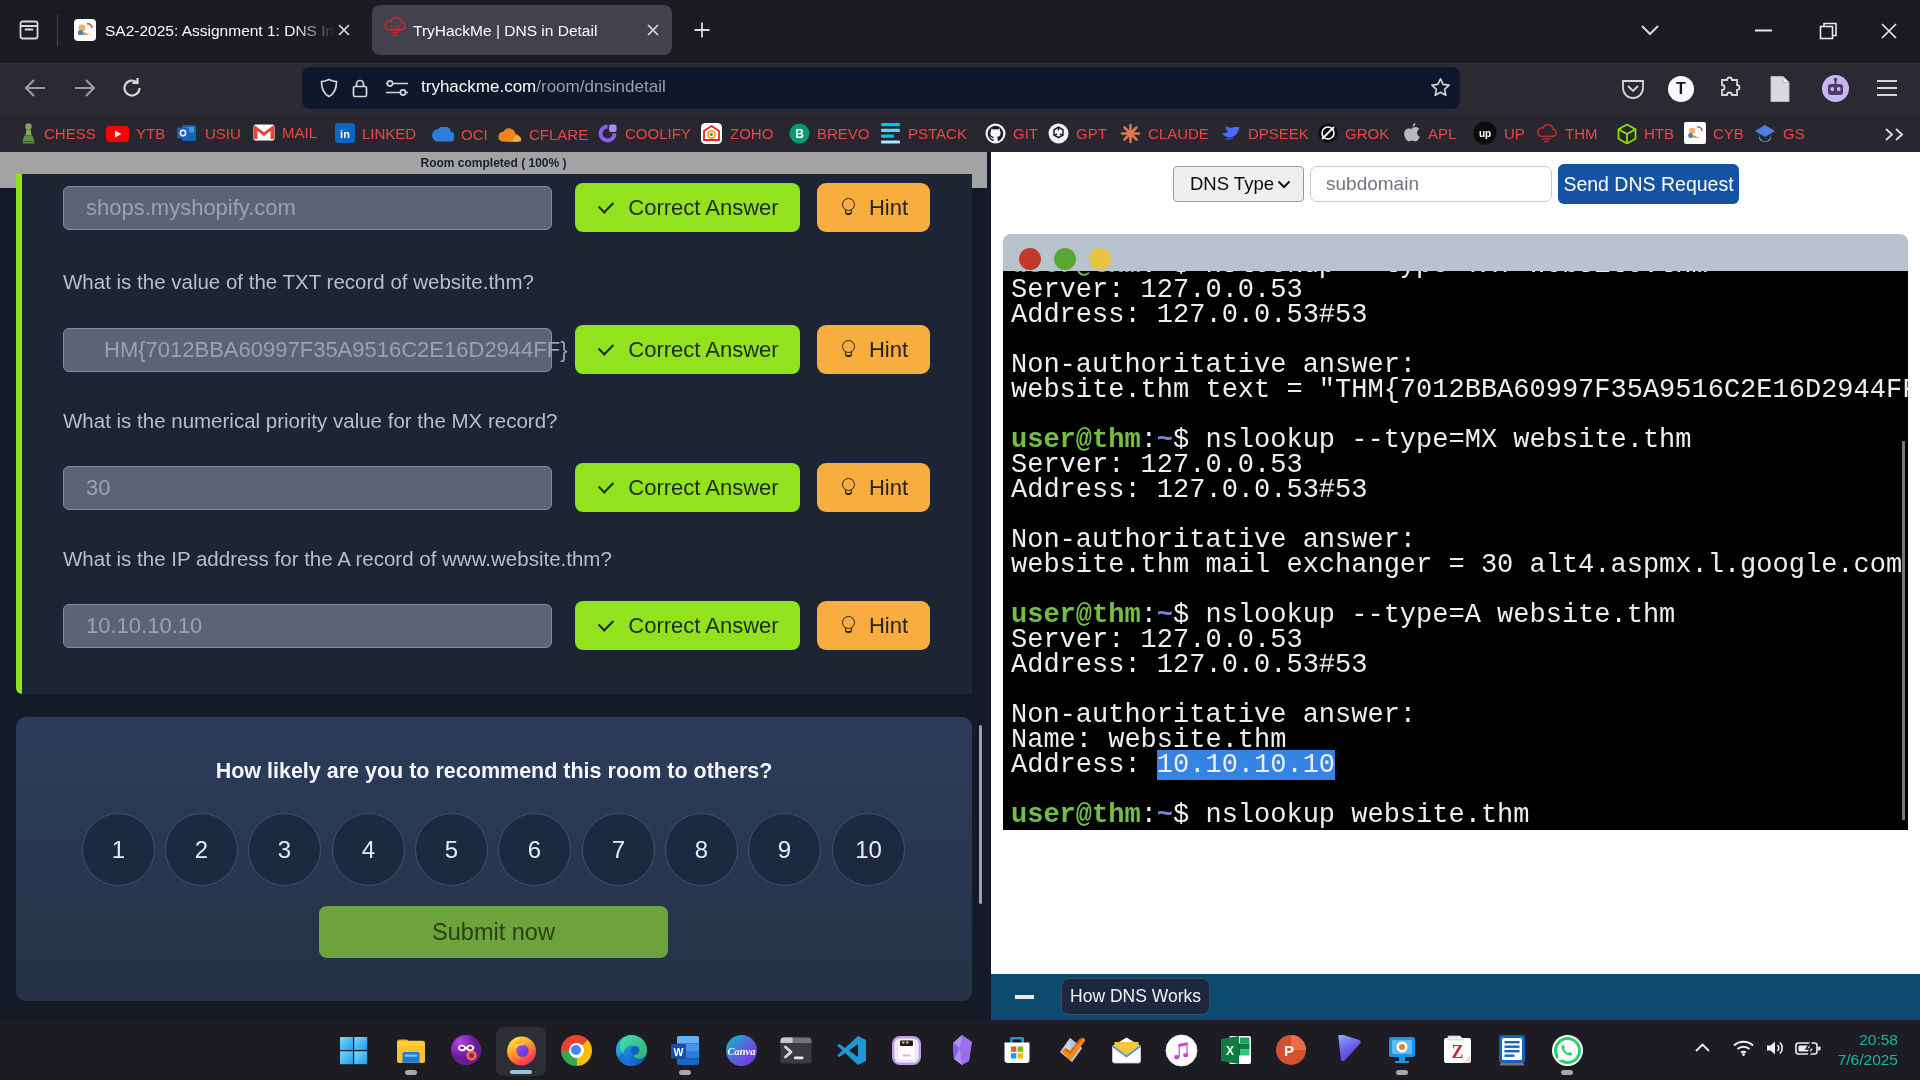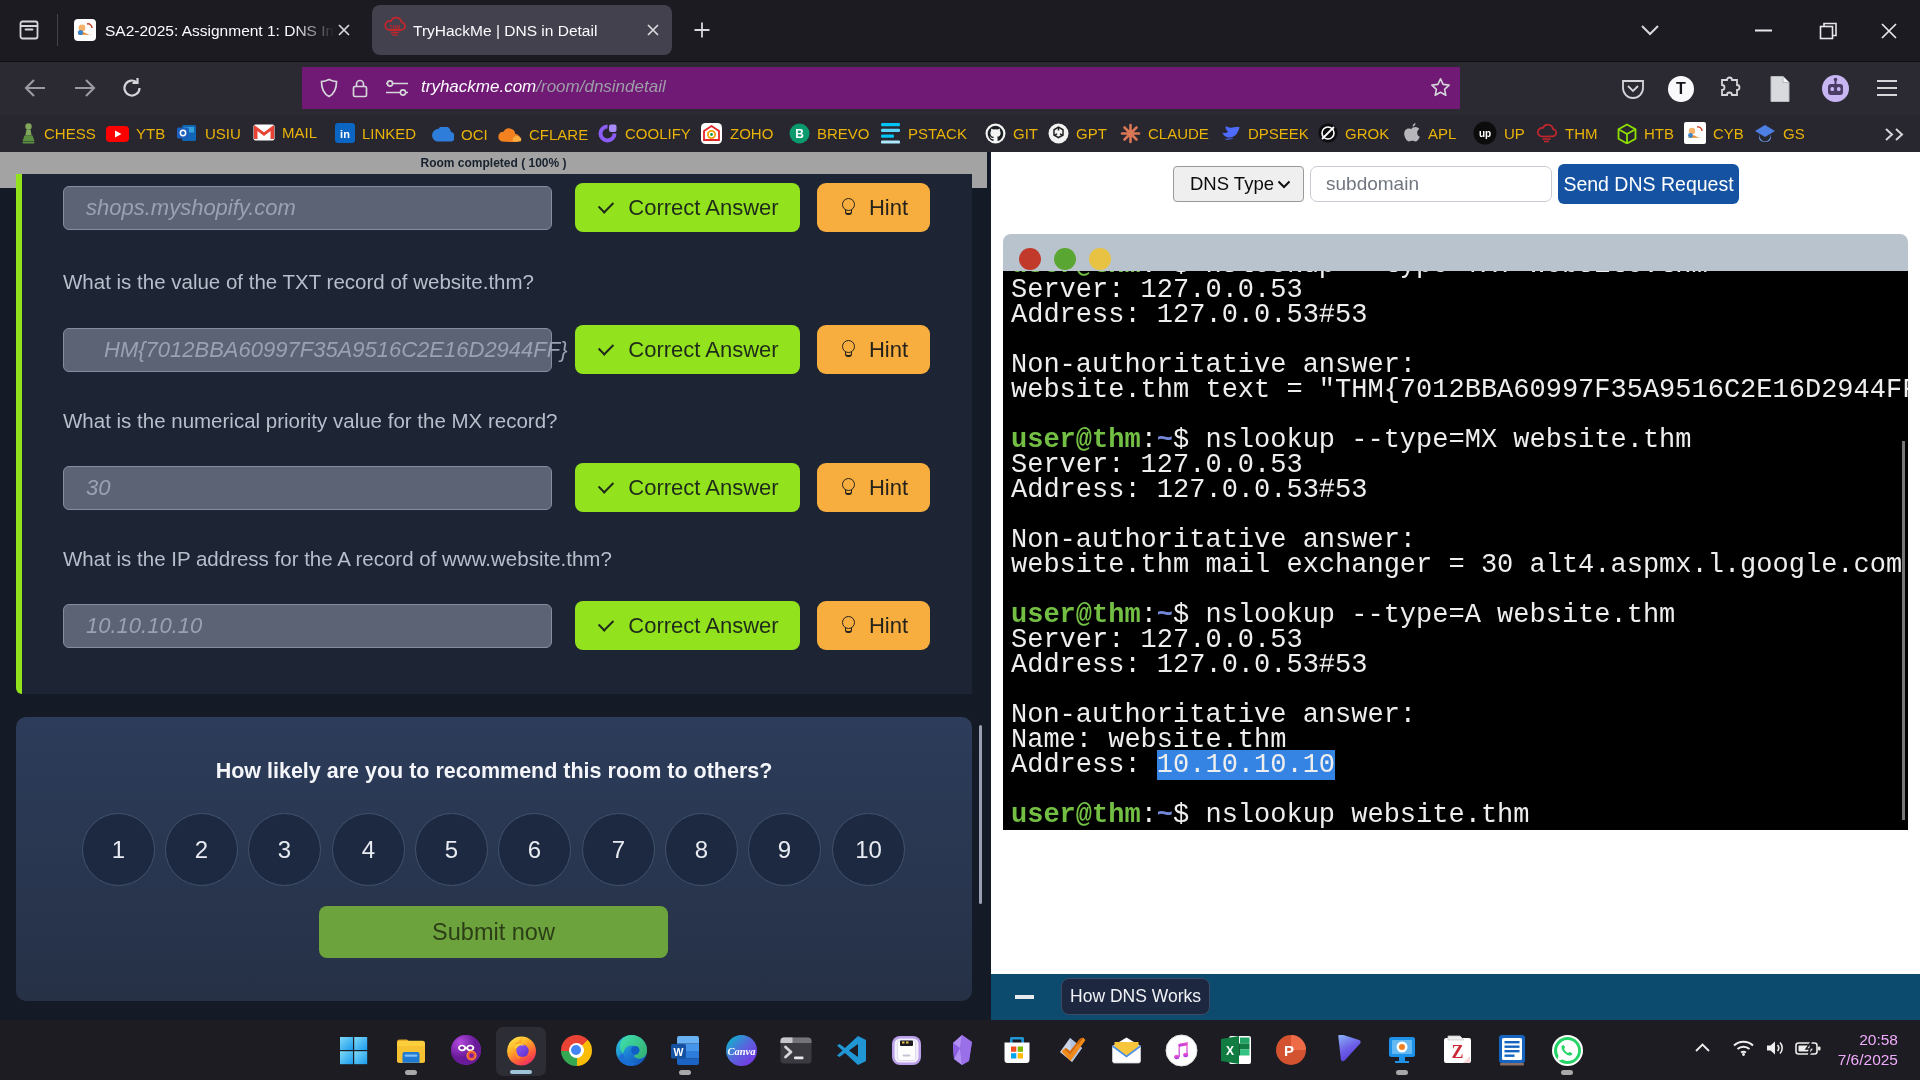--- a/index.html
+++ b/index.html
@@ -6,30 +6,30 @@
 html,body { width:1920px; height:1080px; overflow:hidden; background:#141a26; }
 #s { position:relative; width:1920px; height:1080px; font-family:"Liberation Sans", sans-serif; }
 .ab { position:absolute; }
 
 
 #tabbar { left:0; top:0; width:1920px; height:61px; background:#1c1b22; }
 #navbar { left:0; top:61px; width:1920px; height:54px; background:#2b2a33; border-top:1px solid #0e0d12; }
 #bmbar { left:0; top:115px; width:1920px; height:37px; background:#28272f; }
 .tab-active { left:372px; top:5px; width:300px; height:50px; background:#42414d; border-radius:8px; }
 .tabtitle { color:#fbfbfe; font-size:15.5px; white-space:nowrap; }
-#urlbar { left:302px; top:5px; width:1158px; height:42px; background:#701a75; border-radius:0;font-style:italic; }
+#urlbar { left:302px; top:5px; width:1158px; height:42px; background:#0f172a; border-radius:8px; }
 .urltxt { font-size:17px; color:#fbfbfe; white-space:nowrap; }
 .urlgray { color:#9e9ea8; }
-.bmitem { display:inline-flex; align-items:center; gap:7px; color:#eab308; font-size:15px; white-space:nowrap; }
+.bmitem { display:inline-flex; align-items:center; gap:7px; color:#ef4444; font-size:15px; white-space:nowrap; }
 svg { display:block; }
 
 
 #greenbar { left:0; top:152px; width:987px; height:36px; background:#a3a3a3; color:#18222e; font-weight:bold; font-size:12px; text-align:center; line-height:22px; }
 #qpanel { left:16px; top:174px; width:956px; height:520px; background:#1d2534; border-left:6px solid #93e31c; border-bottom-left-radius:6px; }
-.inp { position:absolute; left:41px; width:489px; height:44px; background:#5b6375; border:1px solid #858da0; border-radius:6px; color:#9aa2b2; font-size:22px; line-height:42px; padding-left:22px;font-style:italic; }
+.inp { position:absolute; left:41px; width:489px; height:44px; background:#5b6375; border:1px solid #858da0; border-radius:6px; color:#9aa2b2; font-size:22px; line-height:42px; padding-left:22px; }
 .qtext { position:absolute; left:41px; color:#b6bfcb; font-size:20.5px; }
 .cbtn { position:absolute; left:553px; width:225px; height:49px; background:#92e21e; border-radius:8px; color:#1f2b1a; font-size:22px; display:flex; align-items:center; justify-content:center; gap:12px; }
 .hbtn { position:absolute; left:795px; width:113px; height:49px; background:#f8ae3e; border-radius:9px; color:#26221c; font-size:22px; display:flex; align-items:center; justify-content:center; gap:11px; }
 .ck { width:20px; height:20px; background:none; display:inline-block; position:relative; }
 .ck::after { content:""; position:absolute; left:3px; top:3px; width:12px; height:7px; border-left:2.6px solid #1f2b1a; border-bottom:2.6px solid #1f2b1a; transform:rotate(-45deg); }
 .bulb { width:19px; height:22px; display:inline-block; position:relative; }
 .bulb::before { content:""; position:absolute; left:3px; top:1px; width:11px; height:11px; border:1.8px solid #26221c; border-radius:50%; }
 .bulb::after { content:""; position:absolute; left:6.2px; top:13.2px; width:4.6px; height:3.6px; border-left:1.8px solid #26221c; border-right:1.8px solid #26221c; border-bottom:2.5px solid #26221c; border-radius:0 0 3px 3px; }
 #rating { left:16px; top:717px; width:956px; height:284px; border-radius:10px; background:linear-gradient(#2c3c5a,#263146); }
 .circ { position:absolute; top:96px; width:73px; height:73px; border-radius:50%; background:#1d2940; border:1px solid #42526d; color:#e8ebf1; font-size:24px; display:flex; align-items:center; justify-content:center; }
@@ -51,21 +51,21 @@
 .sel { background:#3584e4; }
 #tthumb { left:1902px; top:441px; width:3px; height:379px; background:#777; }
 #bstrip { left:991px; top:974px; width:929px; height:46px; background:#0c4a6e; }
 #hdw { position:absolute; left:70px; top:4px; width:149px; height:37px; white-space:nowrap; border:1px solid #3c4c68; border-radius:8px; color:#f0f2f5; font-size:17.5px; display:flex; align-items:center; justify-content:center; background:#1d2740; }
 #mindash { position:absolute; left:24px; top:21px; width:19px; height:4px; background:#e8eaee; }
 
 
 #taskbar { left:0; top:1020px; width:1920px; height:60px; background:#1c1c22; }
 .tico { position:absolute; top:13px; width:34px; height:34px; display:flex; align-items:center; justify-content:center; }
 .tdash { position:absolute; top:50px; width:12px; height:4.5px; border-radius:2.5px; background:#a8a8a8; }
-#clock { position:absolute; right:22px; top:1030px; color:#f0abfc; font-size:15.5px; text-align:right; line-height:20px; }
+#clock { position:absolute; right:22px; top:1030px; color:#14b8a6; font-size:15.5px; text-align:right; line-height:20px; }
 </style>
 </head>
 <body>
 <div id="s">
   <div class="ab" id="tabbar">
     <svg class="ab" style="left:17px;top:18px;" width="24" height="24" viewBox="0 0 24 24">
         <path d="M3.5 8 h17 v10.5 a2 2 0 0 1 -2 2 h-13 a2 2 0 0 1 -2 -2 Z M3.5 8 v-2.5 a2 2 0 0 1 2 -2 h13 a2 2 0 0 1 2 2 V8" fill="none" stroke="#d7d7db" stroke-width="1.8"></path>
         <path d="M8.5 11.5 h7" stroke="#d7d7db" stroke-width="1.8" stroke-linecap="round"></path>
       </svg>
     <div class="ab" style="left:57px;top:14px;width:1px;height:32px;background:#44434b;"></div>

